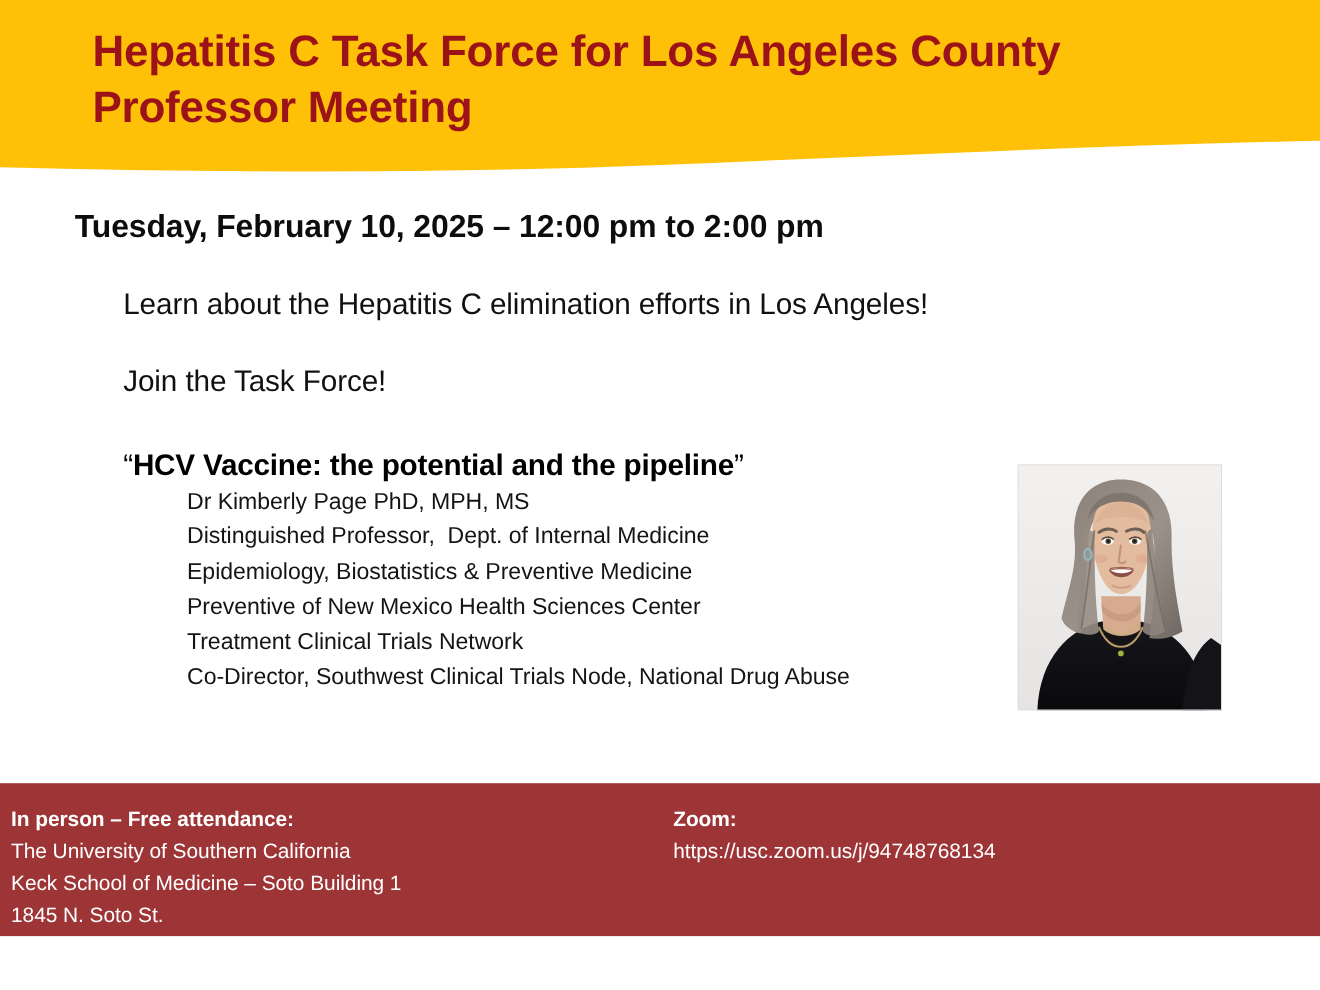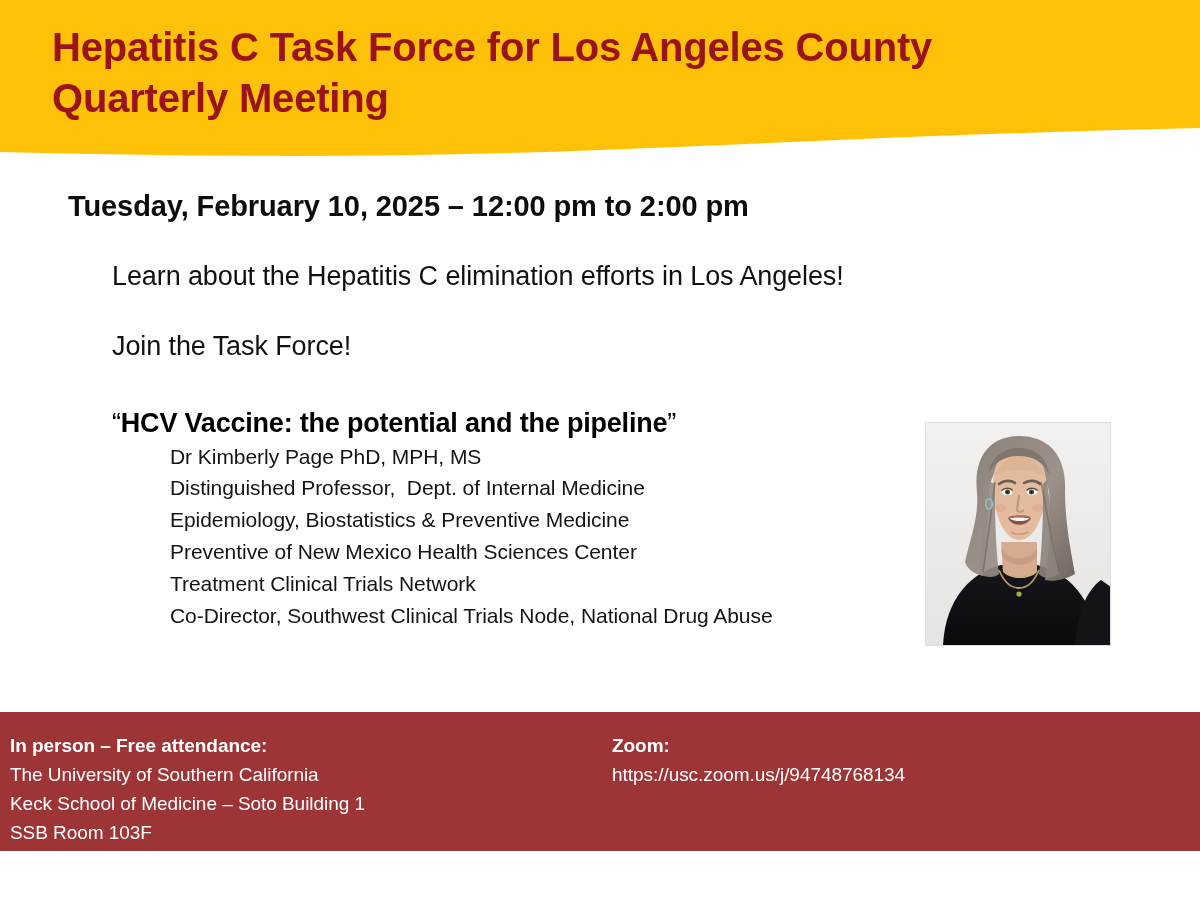--- a/index.html
+++ b/index.html
@@ -32,21 +32,21 @@
     height: 175px;
   }
   .header-banner svg {
     position: absolute;
     left: 0;
     top: 0;
     display: block;
   }
   .header-title {
     position: absolute;
-    left: 52px;
+    left: 84px;
     top: 22px;
     width: 1060px;
     color: #9B1219;
     font-size: 40px;
     font-weight: bold;
     line-height: 1.28;
     letter-spacing: -0.2px;
   }
 
   
@@ -148,21 +148,21 @@
 <body>
 
 <div class="flyer">
 
   <div class="header-banner">
     <svg width="1200" height="175" viewBox="0 0 1200 175" xmlns="http://www.w3.org/2000/svg">
       <path d="M0,0 L1200,0 L1200,128 C1000,132 800,142 600,150 C400,158 200,157 0,152 Z" fill="#FFC107"></path>
     </svg>
     <div class="header-title">
       <div>Hepatitis C Task Force for Los Angeles County</div>
-      <div>Quarterly Meeting</div>
+      <div>Professor Meeting</div>
     </div>
   </div>
 
   <div class="date-line">Tuesday, February 10, 2025 – 12:00 pm to 2:00 pm</div>
 
   <div class="body-block">
     <div class="body-line">Learn about the Hepatitis C elimination efforts in Los Angeles!</div>
     <div class="gap-a"></div>
     <div class="body-line">Join the Task Force!</div>
     <div class="gap-b"></div>
@@ -256,21 +256,20 @@
         <rect x="0.5" y="0.5" width="185" height="223" fill="none" stroke="#e0dedd" stroke-width="1"></rect>
       </g>
     </svg>
   </div>
 
   <div class="footer">
     <div class="footer-col-left">
       <div class="footer-heading">In person – Free attendance:</div>
       <div class="footer-line">The University of Southern California</div>
       <div class="footer-line">Keck School of Medicine – Soto Building 1</div>
-      <div class="footer-line">SSB Room 103F</div>
       <div class="footer-line">1845 N. Soto St.</div>
       <div class="footer-line">Los Angeles, CA 90032</div>
     </div>
     <div class="footer-col-right">
       <div class="footer-heading">Zoom:</div>
       <div class="footer-line">https://usc.zoom.us/j/94748768134</div>
     </div>
   </div>
 
 </div>

